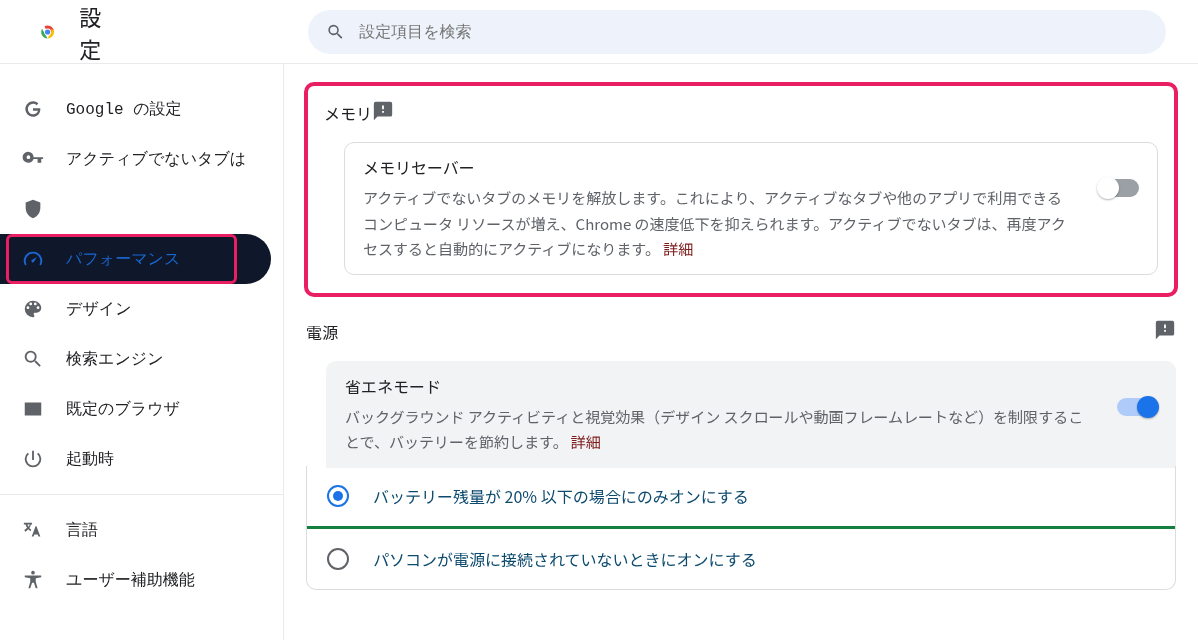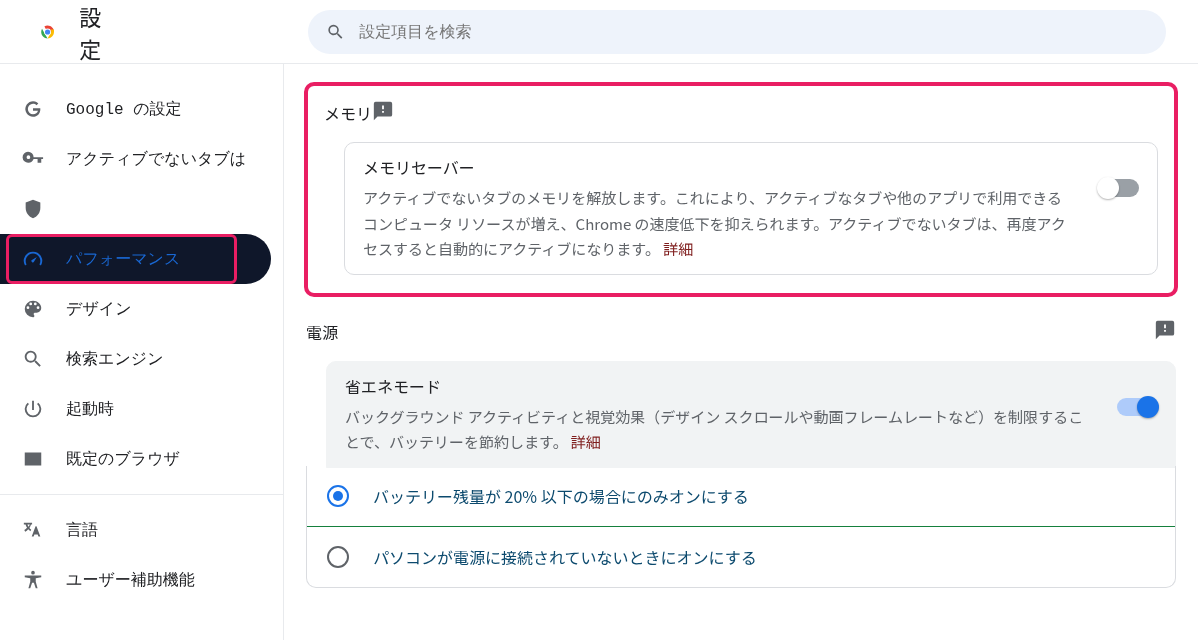--- a/index.html
+++ b/index.html
@@ -199,21 +199,21 @@
     border-radius: 0 0 10px 10px;
     margin-top: -2px;
   }
   .gray-top { border-radius: 10px 10px 0 0; }
 
   .radio-row {
     display: flex;
     align-items: center;
     padding: 18px 20px;
     gap: 24px;
-    border-top: 1px solid #15803d;
+    border-top: 3px solid #15803d;
     cursor: pointer;
   }
   .radio-row:first-child { border-top: none; }
   .radio {
     width: 22px; height: 22px;
     border: 2px solid #5f6368;
     border-radius: 50%;
     display: flex;
     align-items: center;
     justify-content: center;
@@ -302,33 +302,33 @@
         <svg viewBox="0 0 24 24" width="22" height="22">
             <path fill="currentColor" d="M15.5 14h-.8l-.3-.3a6.5 6.5 0 1 0-.7.7l.3.3v.8l5 5 1.5-1.5-5-5zM9.5 14a4.5 4.5 0 1 1 0-9 4.5 4.5 0 0 1 0 9z"></path>
           </svg>
       </span>
       <span>検索エンジン</span>
     </div>
 
     <div class="nav-item">
       <span class="nicon">
         <svg viewBox="0 0 24 24" width="22" height="22">
+            <path fill="currentColor" d="M3 5h18v14H3V5zm2 4h14v8H5V9z"></path>
+          </svg>
+      </span>
+      <span>既定のブラウザ</span>
+    </div>
+
+    <div class="nav-item">
+      <span class="nicon">
+        <svg viewBox="0 0 24 24" width="22" height="22">
             <path fill="currentColor" d="M13 3h-2v10h2V3zm4.8 2.2-1.4 1.4A7 7 0 1 1 7.6 6.6L6.2 5.2a9 9 0 1 0 11.6 0z"></path>
           </svg>
       </span>
       <span>起動時</span>
-    </div>
-
-    <div class="nav-item">
-      <span class="nicon">
-        <svg viewBox="0 0 24 24" width="22" height="22">
-            <path fill="currentColor" d="M3 5h18v14H3V5zm2 4h14v8H5V9z"></path>
-          </svg>
-      </span>
-      <span>既定のブラウザ</span>
     </div>
 
     <div class="nav-divider"></div>
 
     <div class="nav-item">
       <span class="nicon">
         <svg viewBox="0 0 24 24" width="22" height="22">
             <path fill="currentColor" d="m12.9 15 .9-2.4.9 2.4h-1.8zM4 4h7v2H9.8c-.3 1.2-.9 2.5-1.7 3.7.6.7 1.3 1.3 1.9 1.8l-.8 1.8c-.8-.6-1.6-1.3-2.4-2.2-1 1.1-2.1 2.1-3.3 2.8L2.5 12c1.1-.6 2.1-1.5 3-2.5C4.8 8.4 4.2 7.2 3.9 6H2V4h2zm2 2c.2.8.7 1.7 1.2 2.5.6-.9 1-1.7 1.3-2.5H6zm7.8 2h2l4.2 11h-2.1l-.8-2h-3.6l-.8 2h-2.1l4.2-11z"></path>
           </svg>
       </span>

